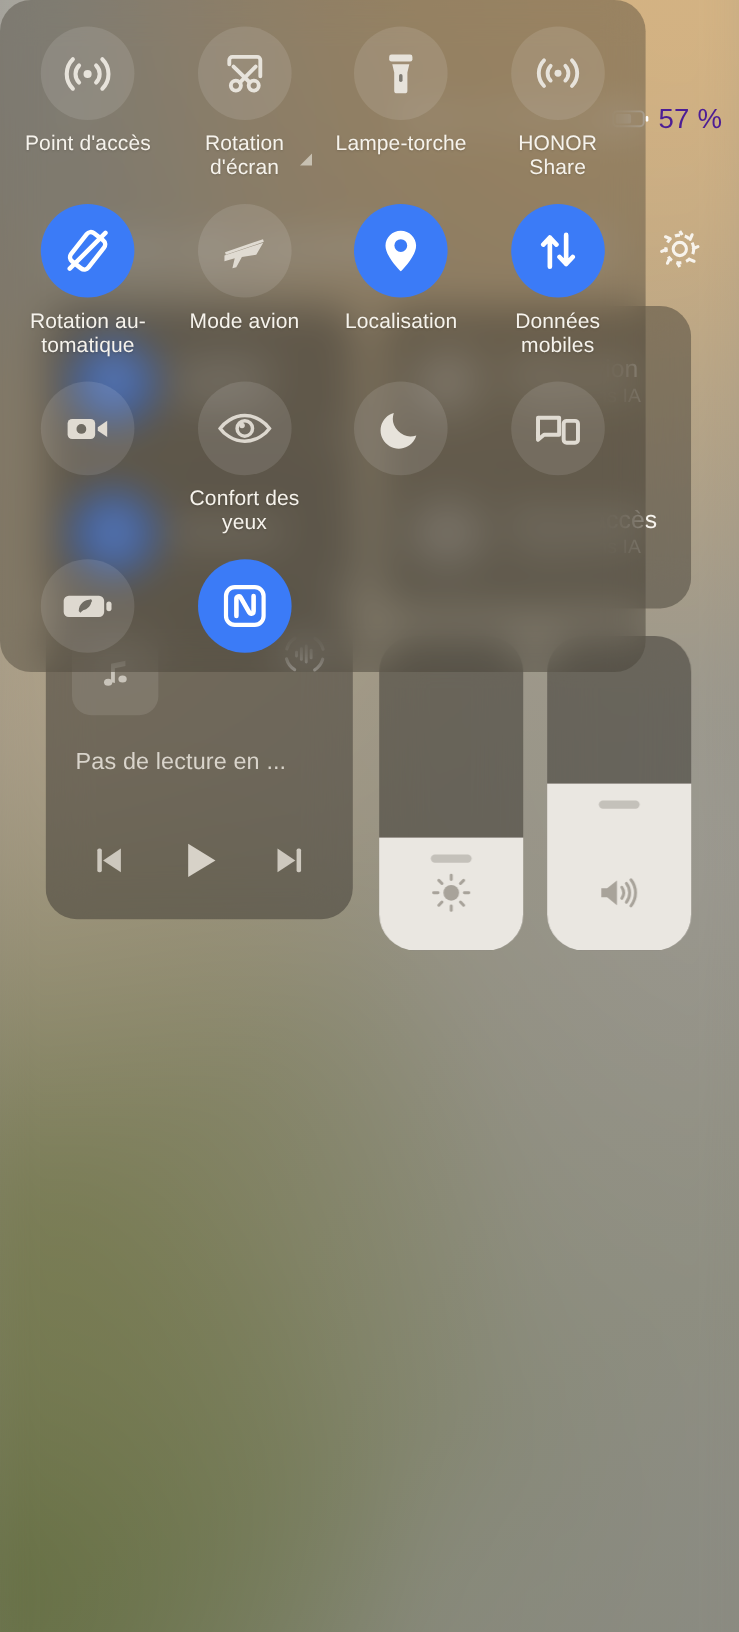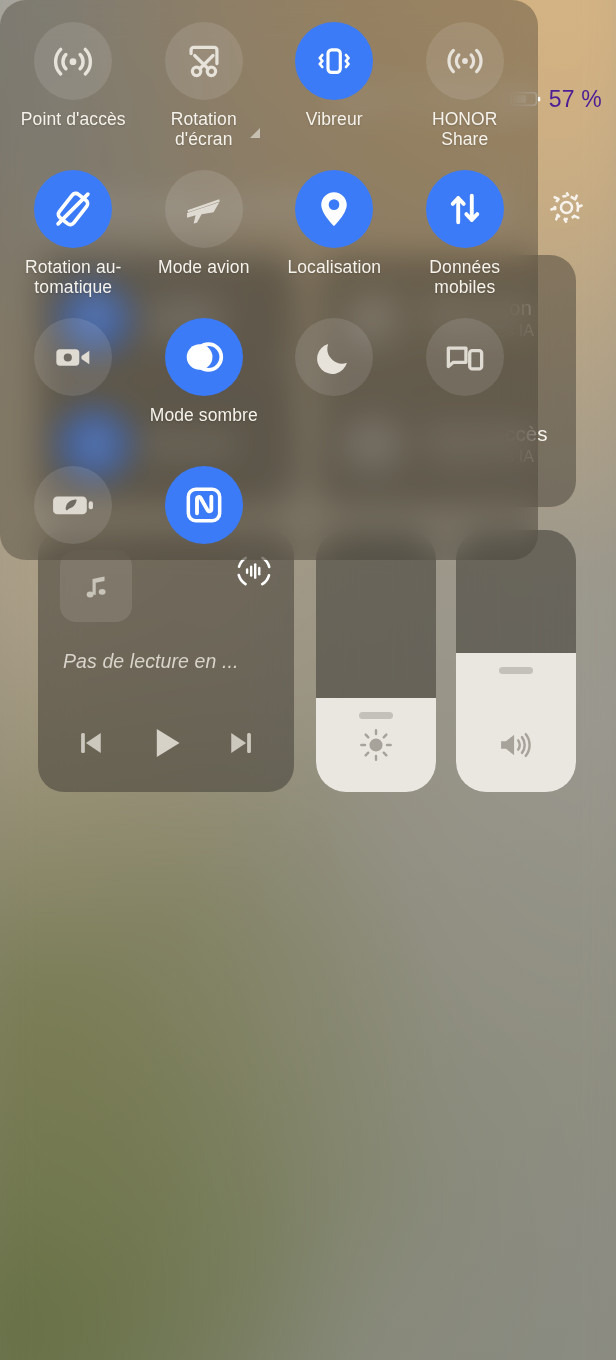--- a/index.html
+++ b/index.html
@@ -101,21 +101,21 @@
   .conn-sub{ font-size:16px; color:#cbc6bd; margin-top:2px; letter-spacing:.1px; }
   .corner-arrow{
     position:absolute; right:16px; bottom:14px;
     width:0; height:0;
     border-left:11px solid transparent;
     border-bottom:11px solid rgba(236,232,224,0.72);
   }
   .conn-row.top .corner-arrow{ bottom:14px; }
 
   
-  #card-media{ left:38px; top:530px; width:256px; height:262px;font-style:italic; }
+  #card-media{ left:38px; top:504px; width:256px; height:262px; }
   #album-art{
     position:absolute; left:22px; top:20px; width:72px; height:72px;
     border-radius:16px; background:rgba(255,255,255,0.10);
     display:flex; align-items:center; justify-content:center;
   }
   #cast-btn{ position:absolute; right:21px; top:22px; width:38px; height:38px; }
   #media-title{
     position:absolute; left:25px; top:120px; width:215px;
     font-size:19.5px; color:#d9d4cb; letter-spacing:.1px;
   }
@@ -422,28 +422,28 @@
     <path d="M5 8.4V6.2A1.6 1.6 0 0 1 6.6 4.6h12.8A1.6 1.6 0 0 1 21 6.2v8.4" fill="none" stroke="#e7e3db" stroke-width="2" stroke-linecap="round"></path>
     <path d="M7.2 9.6l8.4 8.2M18.6 9.6l-8.2 8.2" fill="none" stroke="#e7e3db" stroke-width="2" stroke-linecap="round"></path>
     <circle cx="8.4" cy="19.4" r="2.6" fill="none" stroke="#e7e3db" stroke-width="2"></circle>
     <circle cx="17.6" cy="19.4" r="2.6" fill="none" stroke="#e7e3db" stroke-width="2"></circle>
   </svg>
         </div>
         <div class="toggle-label">Rotation d'écran</div>
         <span class="corner-arrow2"></span>
       </div>
       <div class="toggle">
-        <div class="toggle-ico on">
-          <svg width="42" height="42" viewBox="0 0 28 26">
-    <rect x="10" y="5.6" width="8.2" height="15" rx="2.4" fill="none" stroke="#fff" stroke-width="2.1"></rect>
-    <path d="M6.2 9L4.6 11l1.6 2-1.6 2 1.6 2" fill="none" stroke="#fff" stroke-width="1.8" stroke-linecap="round"></path>
-    <path d="M22 9l1.6 2-1.6 2 1.6 2-1.6 2" fill="none" stroke="#fff" stroke-width="1.8" stroke-linecap="round"></path>
-  </svg>
-        </div>
-        <div class="toggle-label">Vibreur</div>
+        <div class="toggle-ico off">
+          <svg width="40" height="42" viewBox="0 0 22 26">
+    <rect x="5" y="3.4" width="12" height="3.6" rx="1.2" fill="#e7e3db"></rect>
+    <path d="M6.6 8.4h8.8l-1 4.2v9.4a1.4 1.4 0 0 1-1.4 1.4H9a1.4 1.4 0 0 1-1.4-1.4v-9.4z" fill="#e7e3db"></path>
+    <rect x="10.1" y="13.4" width="1.8" height="4.2" rx="0.9" fill="#7e7a72"></rect>
+  </svg>
+        </div>
+        <div class="toggle-label">Lampe-torche</div>
       </div>
       <div class="toggle">
         <div class="toggle-ico off">
           <svg width="42" height="42" viewBox="0 0 26 26">
     <circle cx="13" cy="13" r="1.8" fill="#e7e3db"></circle>
     <path d="M9.2 16.8a5.4 5.4 0 0 1 0-7.6" fill="none" stroke="#e7e3db" stroke-width="2" stroke-linecap="round"></path>
     <path d="M16.8 9.2a5.4 5.4 0 0 1 0 7.6" fill="none" stroke="#e7e3db" stroke-width="2" stroke-linecap="round"></path>
     <path d="M5.8 19.6a9.4 9.4 0 0 1 0-13.2" fill="none" stroke="#e7e3db" stroke-width="2" stroke-linecap="round"></path>
     <path d="M20.2 6.4a9.4 9.4 0 0 1 0 13.2" fill="none" stroke="#e7e3db" stroke-width="2" stroke-linecap="round"></path>
   </svg>
@@ -489,27 +489,28 @@
       <div class="toggle">
         <div class="toggle-ico off">
           <svg width="44" height="40" viewBox="0 0 28 24">
     <rect x="3.4" y="7" width="14.6" height="10.6" rx="2.4" fill="#e0dbd2"></rect>
     <path d="M19.4 11.4l5-3.4v8.6l-5-3.4z" fill="#e0dbd2"></path>
     <circle cx="10.7" cy="12.3" r="2.6" fill="#6f6b62"></circle>
   </svg>
         </div>
       </div>
       <div class="toggle">
-        <div class="toggle-ico on">
-          <svg width="44" height="44" viewBox="0 0 26 26">
-    <circle cx="10.4" cy="13" r="7.6" fill="#fff"></circle>
-    <circle cx="15.6" cy="13" r="7.6" fill="none" stroke="#fff" stroke-width="2.2"></circle>
-  </svg>
-        </div>
-        <div class="toggle-label">Mode sombre</div>
+        <div class="toggle-ico off">
+          <svg width="46" height="38" viewBox="0 0 30 22">
+    <path d="M15 4C8.4 4 3.4 8.4 1.6 11c1.8 2.6 6.8 7 13.4 7s11.6-4.4 13.4-7C26.6 8.4 21.6 4 15 4z" fill="none" stroke="#ddd8cf" stroke-width="1.9"></path>
+    <circle cx="15" cy="11" r="4.2" fill="none" stroke="#ddd8cf" stroke-width="1.9"></circle>
+    <circle cx="13.5" cy="9.4" r="1.5" fill="#ddd8cf"></circle>
+  </svg>
+        </div>
+        <div class="toggle-label">Confort des yeux</div>
       </div>
       <div class="toggle">
         <div class="toggle-ico off">
           <svg width="42" height="42" viewBox="0 0 26 26">
     <path d="M21 16.6A9.2 9.2 0 0 1 9.4 5a9.4 9.4 0 1 0 11.6 11.6z" fill="#e7e3db"></path>
   </svg>
         </div>
         <div class="toggle-label"></div>
       </div>
       <div class="toggle">

